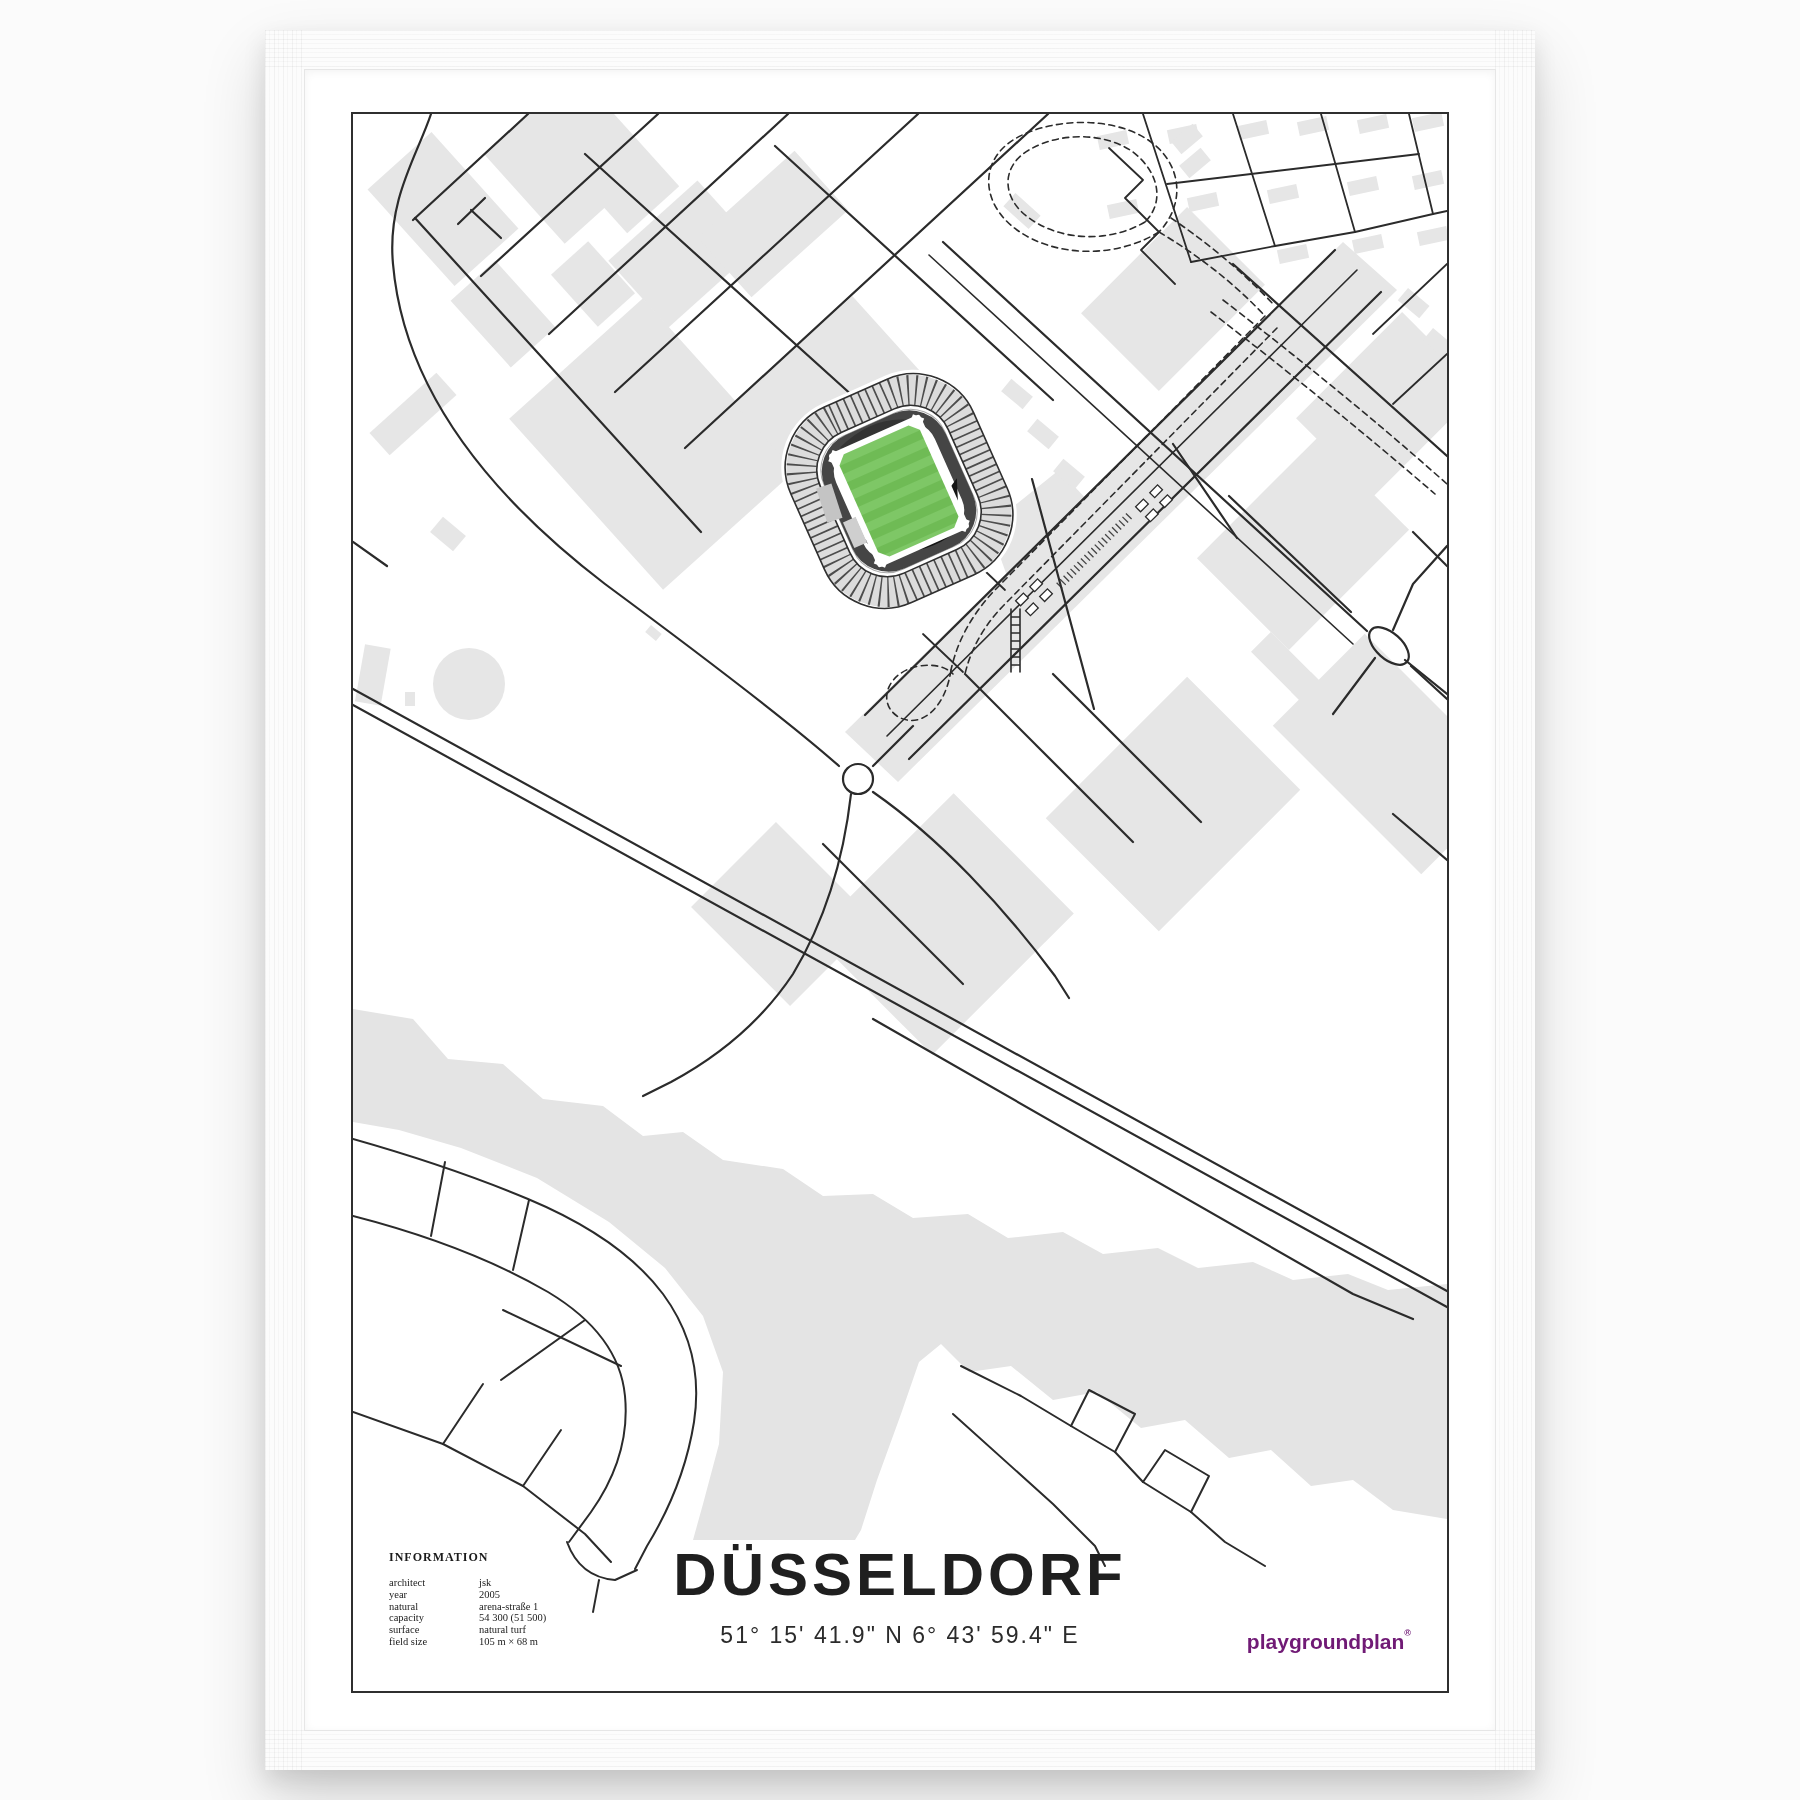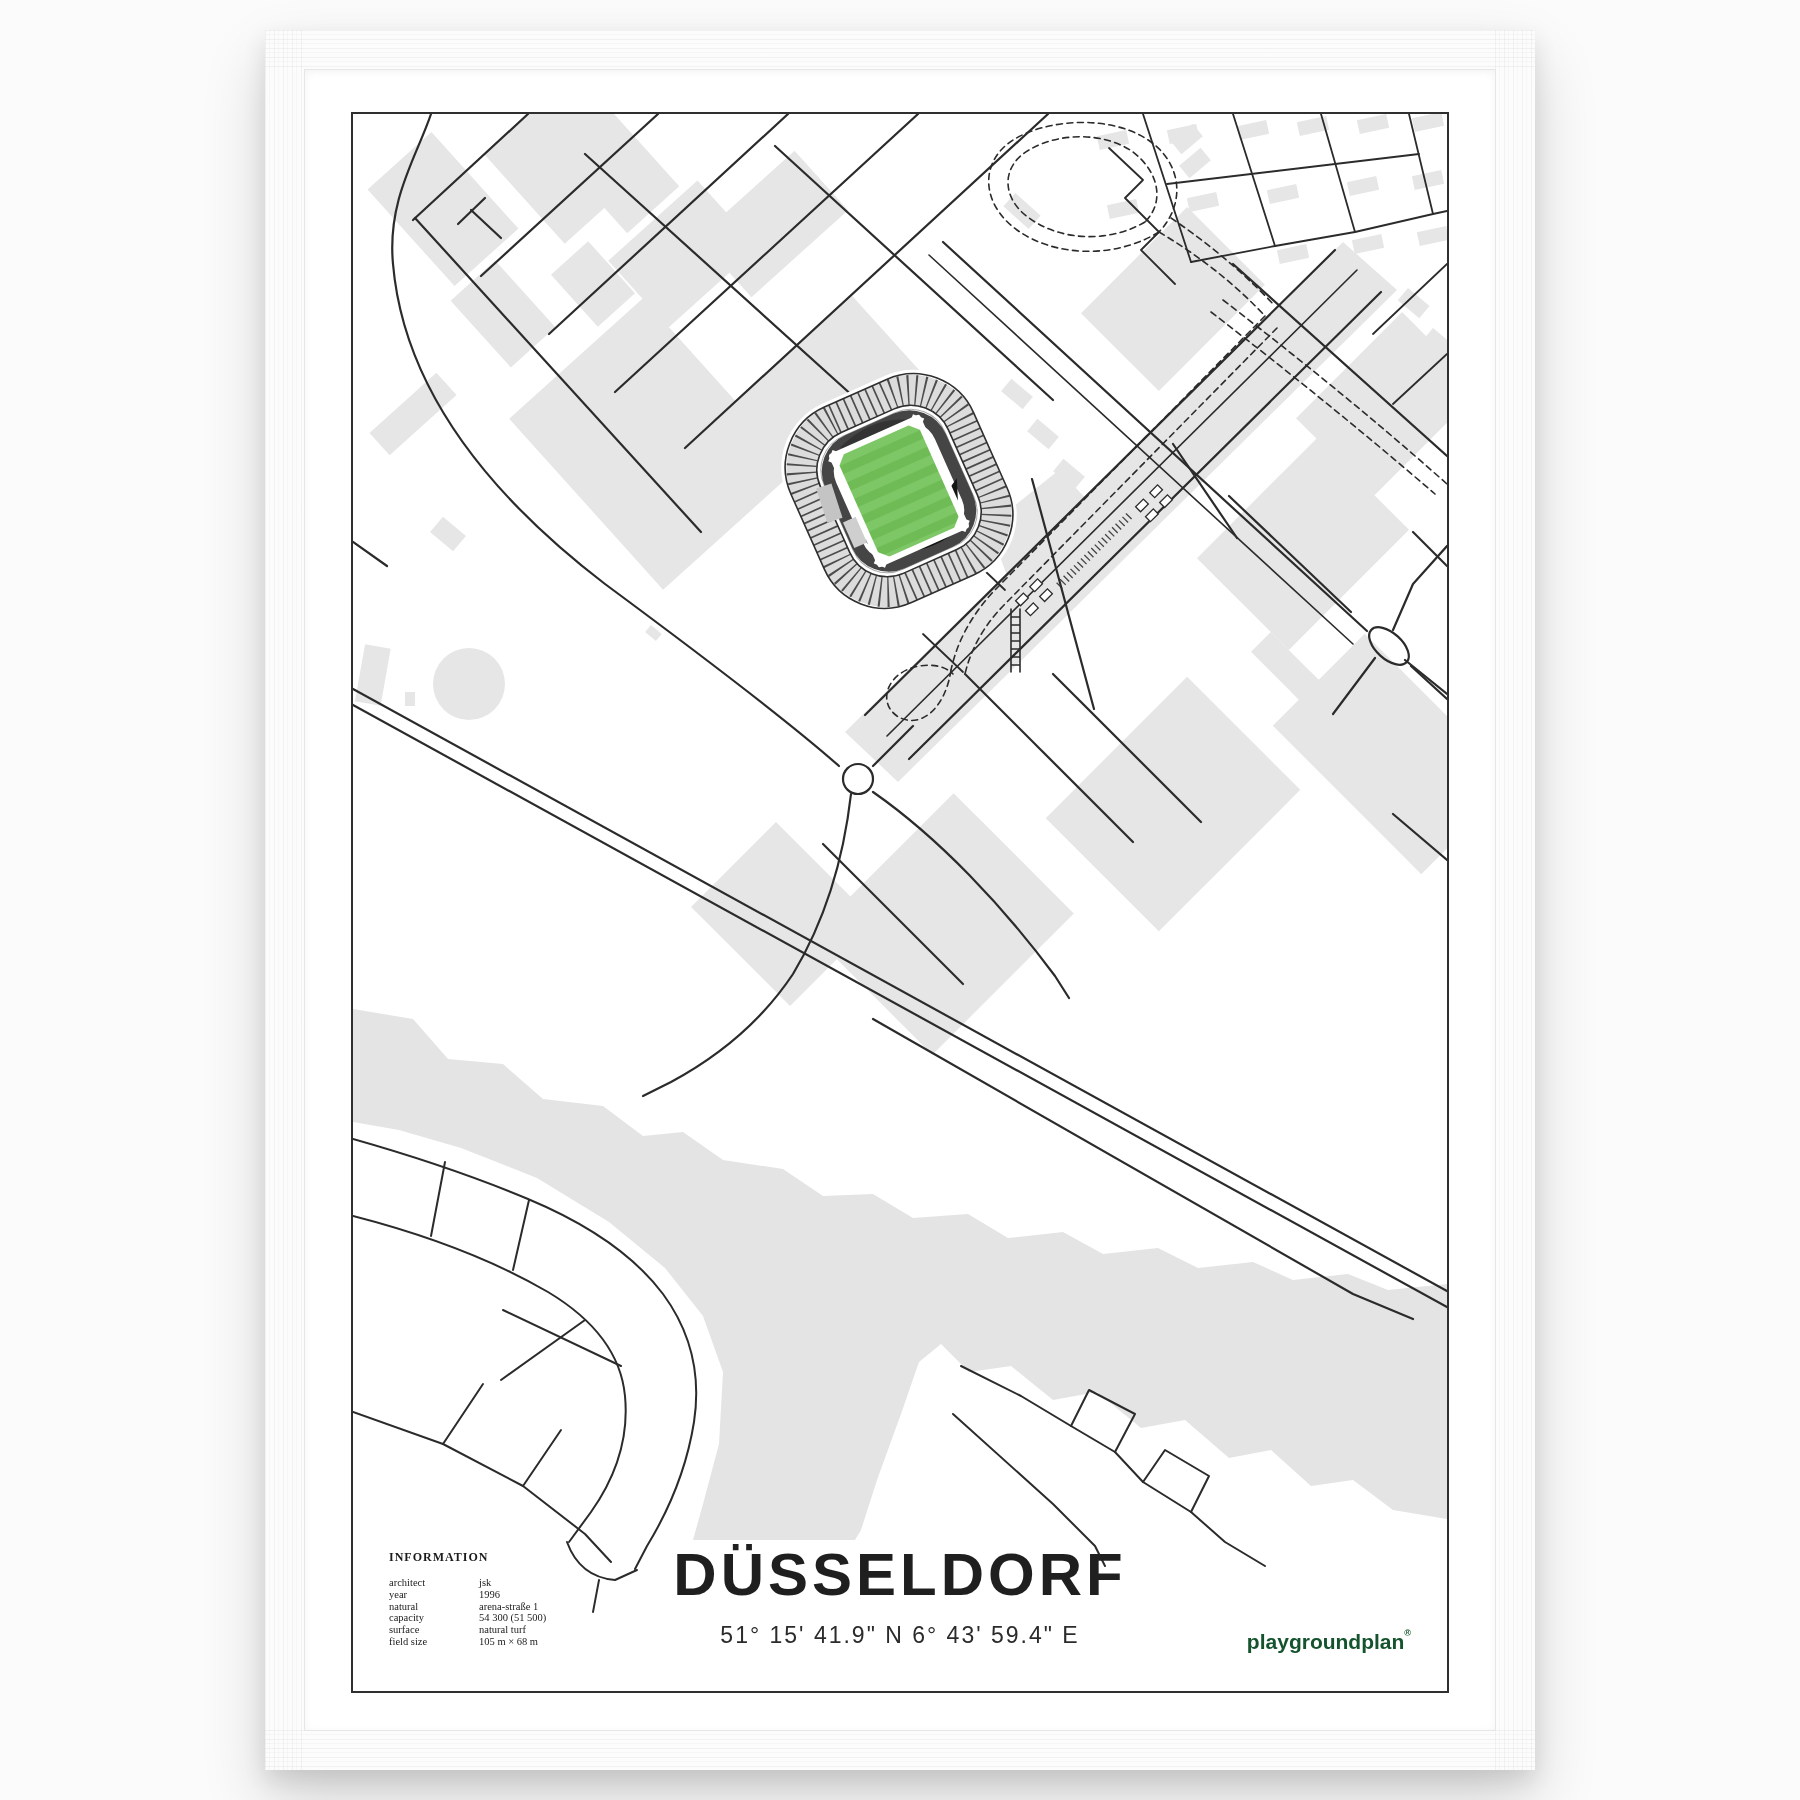--- a/index.html
+++ b/index.html
@@ -27,21 +27,21 @@
   
   .info{position:absolute;left:36px;top:1436px;width:300px;color:#1b1b1b;font-family:Liberation Serif, serif;}
   .info-heading{font-size:12px;font-weight:700;letter-spacing:1px;margin-bottom:12px;}
   .info-rows{font-size:10.5px;line-height:11.8px;}
   .info-row{display:flex;}
   .info-label{width:90px;flex:0 0 90px;}
   .info-value{flex:1;}
   .title-block{position:absolute;left:0;right:0;top:1428px;text-align:center;color:#1f1f1f;}
   .poster-title{font-size:60px;font-weight:700;letter-spacing:4px;line-height:66px;}
   .poster-coords{margin-top:14px;font-size:23px;letter-spacing:2px;color:#2b2b2b;}
-  .brand{position:absolute;right:36px;top:1516px;font-size:21px;font-weight:700;color:#14532d;margin-left:24px;}
+  .brand{position:absolute;right:36px;top:1516px;font-size:21px;font-weight:700;color:#701a75;margin-left:24px;}
   .brand sup{font-size:9px;font-weight:700;vertical-align:top;position:relative;top:-2px;}
 </style>
 </head>
 <body>
 
 <div class="scene">
   <div class="frame">
     <div class="frame-edge edge-top grain-h"></div>
     <div class="frame-edge edge-bottom grain-h"></div>
     <div class="frame-edge edge-left grain-v"></div>
@@ -264,21 +264,21 @@
         <div class="info">
           <div class="info-heading">INFORMATION</div>
           <div class="info-rows">
 
           <div class="info-row">
               <span class="info-label">architect</span>
               <span class="info-value">jsk</span>
             </div>
               <div class="info-row">
               <span class="info-label">year</span>
-              <span class="info-value">1996</span>
+              <span class="info-value">2005</span>
             </div>
               <div class="info-row">
               <span class="info-label">natural</span>
               <span class="info-value">arena-straße 1</span>
             </div>
               <div class="info-row">
               <span class="info-label">capacity</span>
               <span class="info-value">54 300 (51 500)</span>
             </div>
               <div class="info-row">

